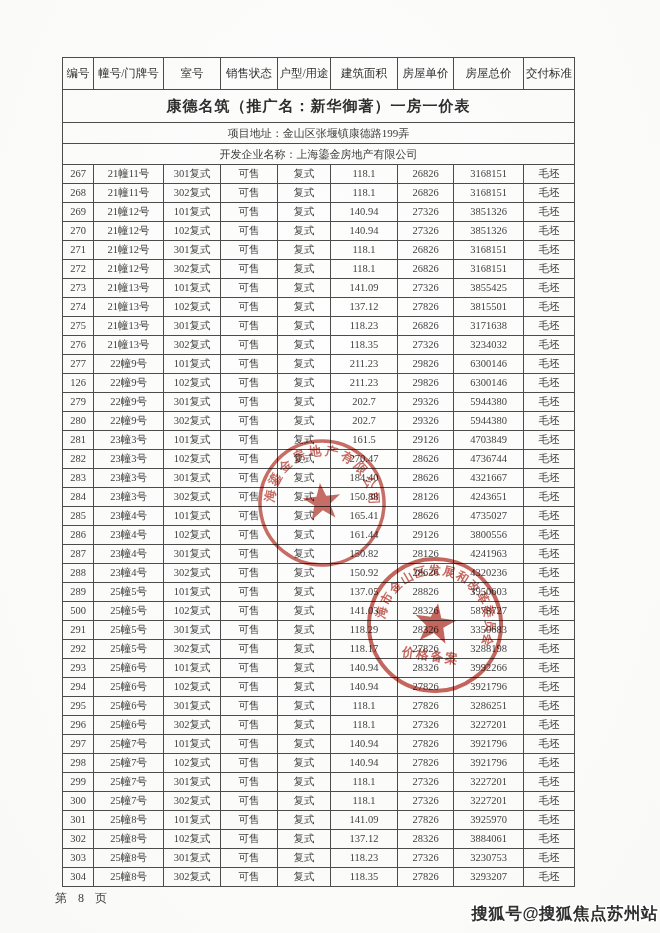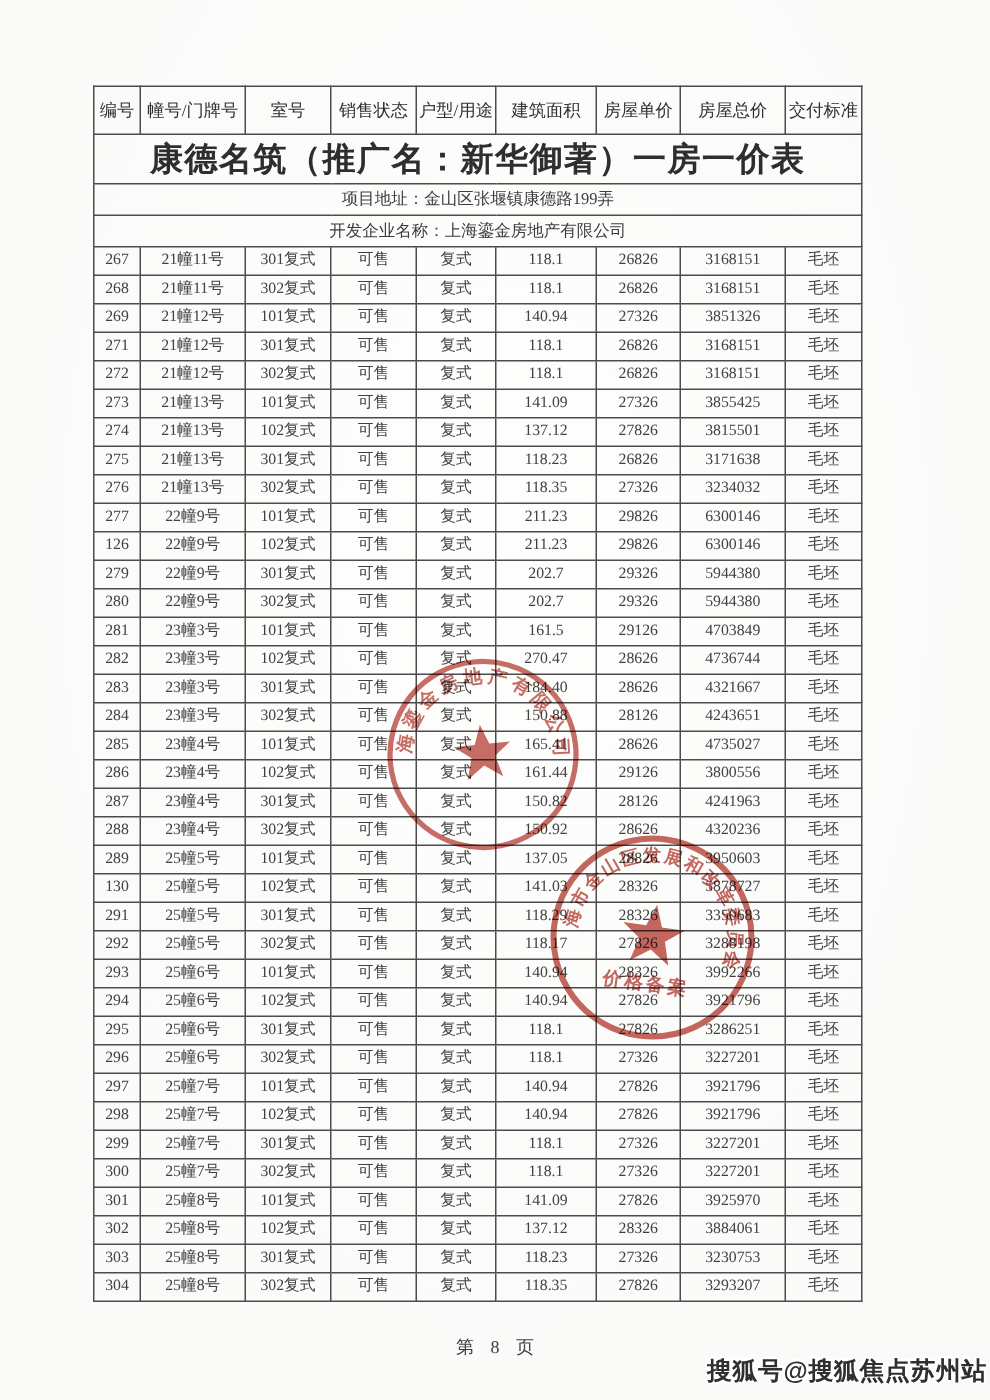--- a/index.html
+++ b/index.html
@@ -30,21 +30,21 @@
     border: 1px solid #4c4c4c;
     text-align: center;
     vertical-align: middle;
     overflow: hidden;
     white-space: nowrap;
     font-weight: normal;
     color: #414141;
   }
   .doc-table .title-cell {
     height: 33px;
-    font-size: 22px;
+    font-size: 15px;
     font-weight: bold;
     letter-spacing: 1px;
     color: #2e2e2e;
   }
   .doc-table .meta-cell {
     height: 21px;
     font-size: 11px;
     color: #3c3c3c;
     margin-left: 16px;
   }
@@ -61,23 +61,23 @@
   }
   .stamp {
     position: absolute;
     mix-blend-mode: multiply;
     pointer-events: none;
   }
   #stamp1 { left: 249px; top: 430px; opacity: 0.78; transform: rotate(-6deg); }
   #stamp2 { left: 358px; top: 548px; opacity: 0.82; transform: rotate(8deg); }
   .page-footer {
     position: absolute;
-    left: 76px; width: 512px;
+    left: 55px; width: 512px;
     top: 890px;
-    text-align: center;
+    text-align: left;
     font-size: 12px;
     letter-spacing: 4px;
     color: #3c3c3c;
   }
   .watermark {
     position: absolute;
     right: 2px; bottom: 8px;
     font-family: "Liberation Sans", "DejaVu Sans", sans-serif;
     font-size: 16.5px;
     font-weight: bold;
@@ -160,20 +160,31 @@
           <td>21幢12号</td>
           <td>101复式</td>
           <td>可售</td>
           <td>复式</td>
           <td>140.94</td>
           <td>27326</td>
           <td>3851326</td>
           <td>毛坯</td>
         </tr>
         <tr>
+          <td>270</td>
+          <td>21幢12号</td>
+          <td>102复式</td>
+          <td>可售</td>
+          <td>复式</td>
+          <td>140.94</td>
+          <td>27326</td>
+          <td>3851326</td>
+          <td>毛坯</td>
+        </tr>
+        <tr>
           <td>271</td>
           <td>21幢12号</td>
           <td>301复式</td>
           <td>可售</td>
           <td>复式</td>
           <td>118.1</td>
           <td>26826</td>
           <td>3168151</td>
           <td>毛坯</td>
         </tr>
@@ -369,21 +380,21 @@
           <td>25幢5号</td>
           <td>101复式</td>
           <td>可售</td>
           <td>复式</td>
           <td>137.05</td>
           <td>28826</td>
           <td>3950603</td>
           <td>毛坯</td>
         </tr>
         <tr>
-          <td>130</td>
+          <td>500</td>
           <td>25幢5号</td>
           <td>102复式</td>
           <td>可售</td>
           <td>复式</td>
           <td>141.03</td>
           <td>28326</td>
           <td>5878727</td>
           <td>毛坯</td>
         </tr>
         <tr>

